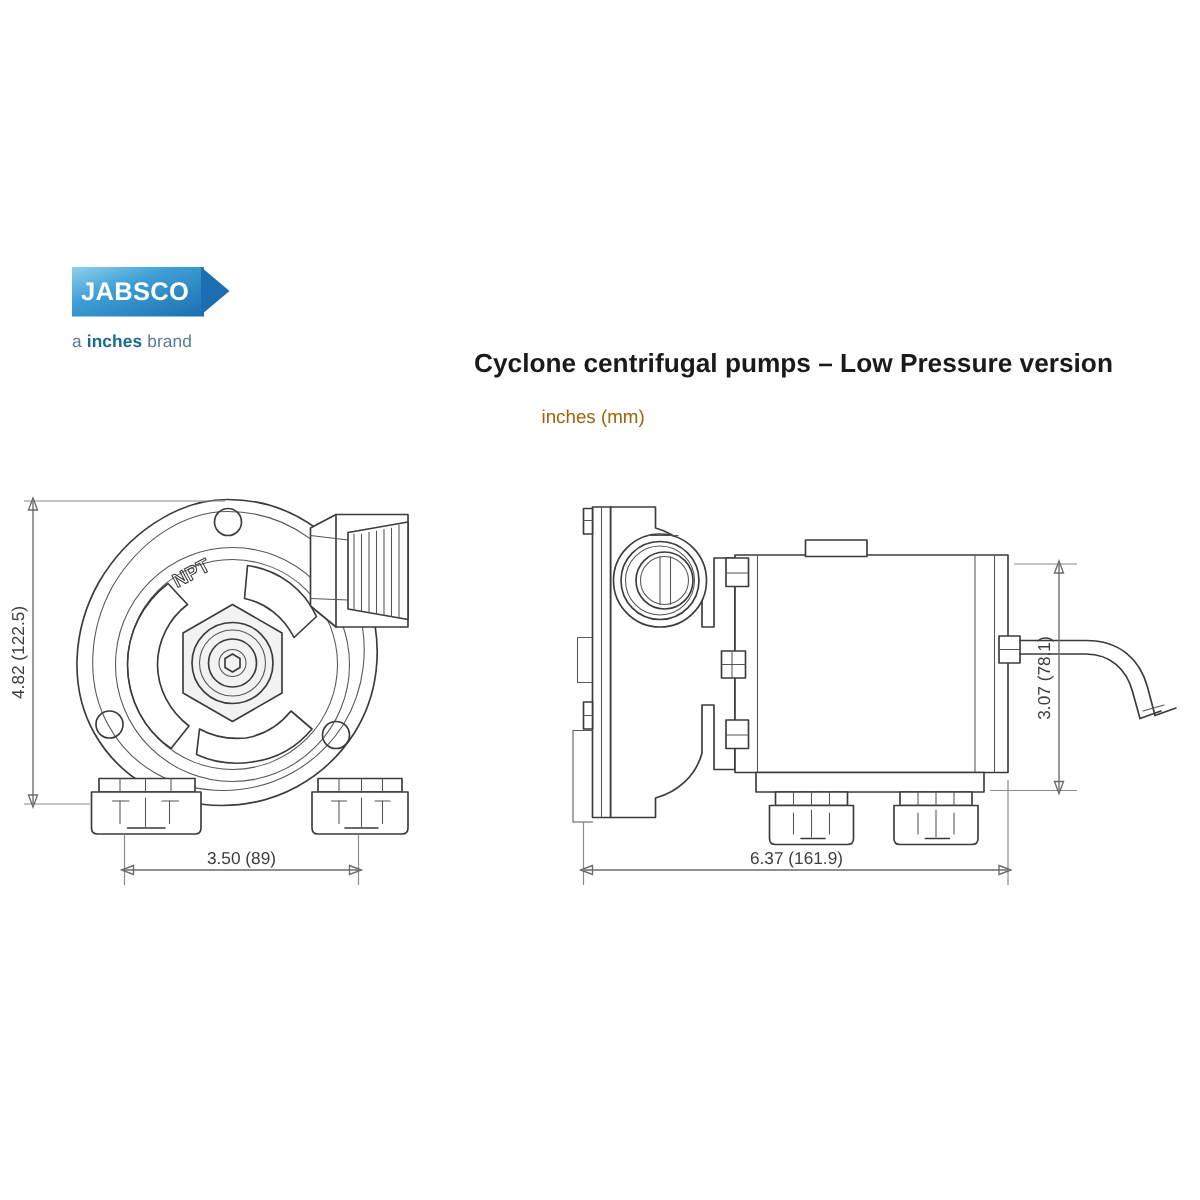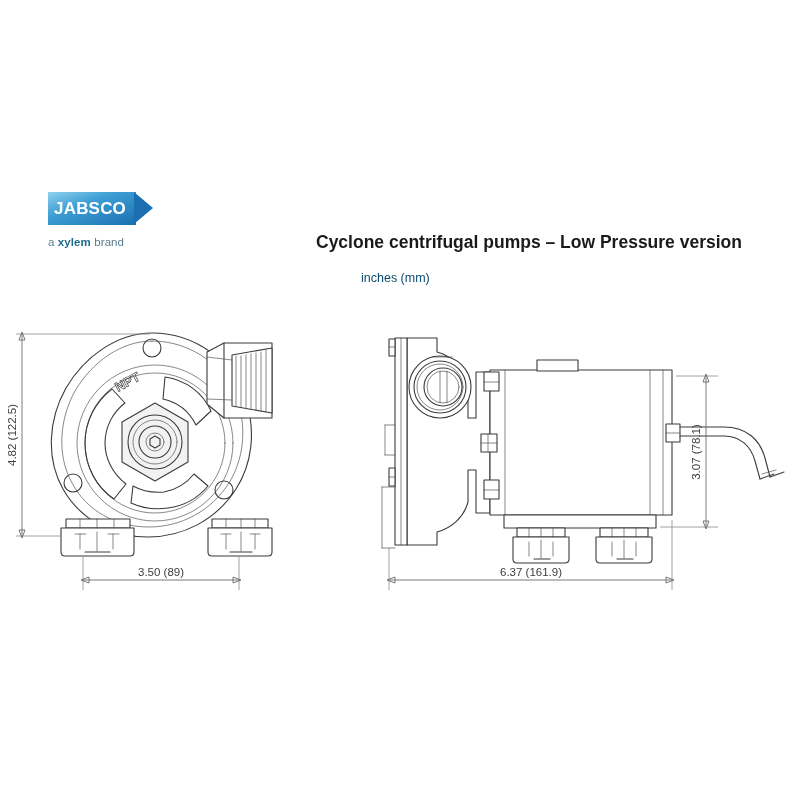--- a/index.html
+++ b/index.html
@@ -13,21 +13,21 @@
     position: relative;
     font-family: "Liberation Sans", sans-serif;
     color: #231f20;
     overflow: hidden;
   }
 
   
   #logo-block {
     position: absolute;
     left: 48px;
-    top: 192px;
+    top: 178px;
     width: 120px;
     height: 62px;
   }
   #logo-banner {
     position: relative;
     width: 105px;
     height: 33px;
   }
   #logo-banner .band {
     position: absolute;
@@ -74,21 +74,21 @@
     font-weight: bold;
     color: #1a1a1a;
     white-space: nowrap;
     margin-top: 32px;
   }
   #units-label {
     position: absolute;
     left: 361px;
     top: 271px;
     font-size: 12.5px;
-    color: #0c4a6e;
+    color: #a16207;
   }
 
   
   #drawing {
     position: absolute;
     left: 0;
     top: 0;
   }
 
   .dim-text {
@@ -113,21 +113,21 @@
 </style>
 </head>
 <body>
 
 <div id="logo-block">
   <div id="logo-banner">
     <div class="band"></div>
     <div class="arrow"></div>
     <div class="word">JABSCO</div>
   </div>
-  <div id="logo-tagline"><span>a </span><span class="xy">xylem</span><span> brand</span></div>
+  <div id="logo-tagline"><span>a </span><span class="xy">inches</span><span> brand</span></div>
 </div>
 
 <div id="doc-title">Cyclone centrifugal pumps – Low Pressure version</div>
 <div id="units-label">inches (mm)</div>
 
 <svg id="drawing" width="800" height="800" viewBox="0 0 800 800">
 
   <g>
 
     <path class="ln-f" d="M152,333

